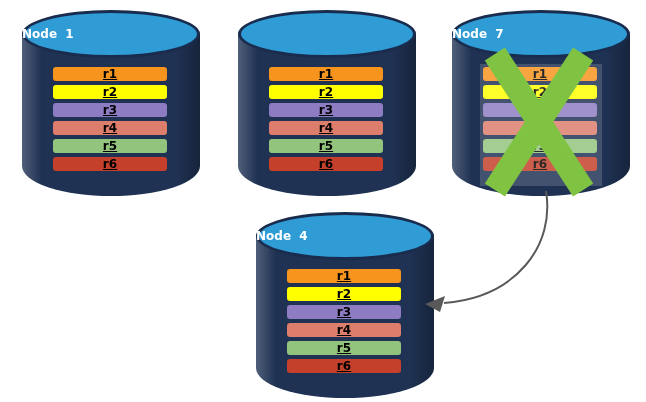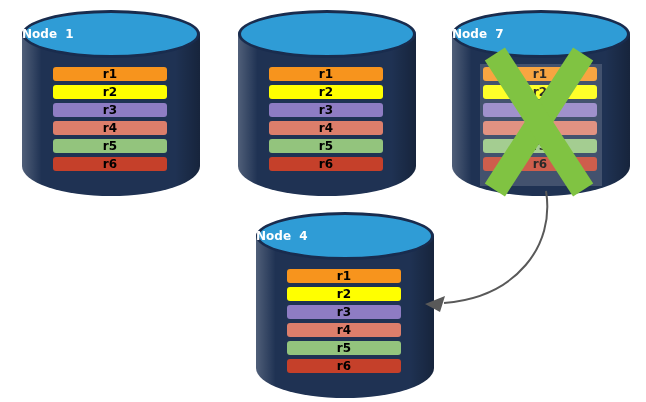--- a/index.html
+++ b/index.html
@@ -34,21 +34,21 @@
     border:3px solid var(--cylinder-border,#192C4E);
     border-radius:50%;
     z-index:2;
   }
   .cyl-label{
     position:absolute;left:0;top:0;width:178px;height:48px;line-height:48px;
     color:var(--node-label-text,#fff);
     font-size:12px;font-weight:bold;white-space:pre;
     z-index:3;
   }
-  .bars{position:absolute;left:31px;top:57px;width:114px;z-index:2;}
+  .bars{position:absolute;left:31px;top:57px;width:114px;z-index:2;text-decoration:underline;}
   .bar{
     height:14px;margin-bottom:4px;border-radius:3px;
     text-align:center;color:var(--bar-text,#000);
     font-size:12px;font-weight:bold;line-height:14px;
   }
 
   
   .fade{
     position:absolute;left:28px;top:54px;width:122px;height:122px;
     background:rgba(255,255,255,.16);z-index:3;

